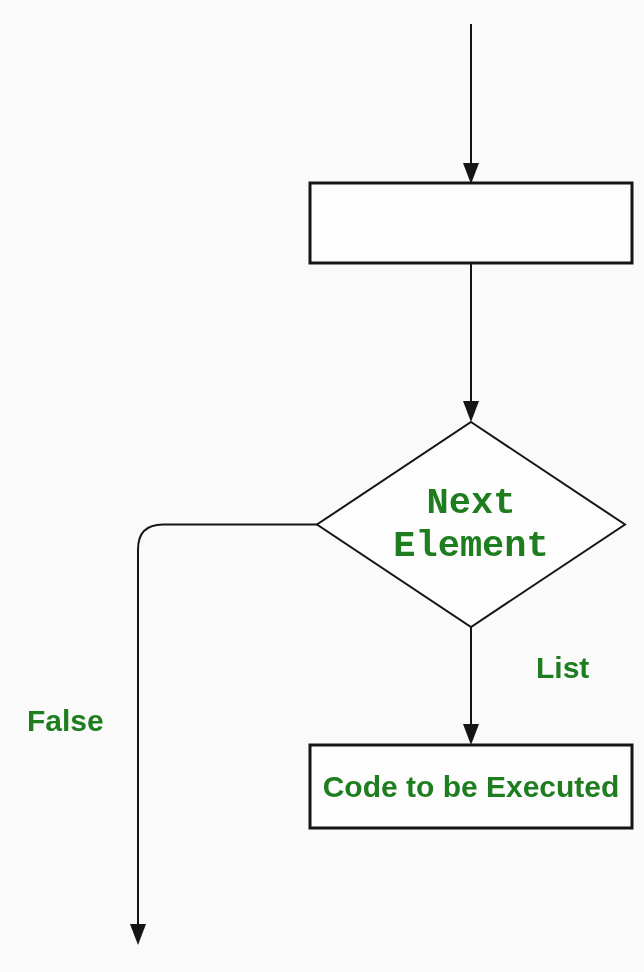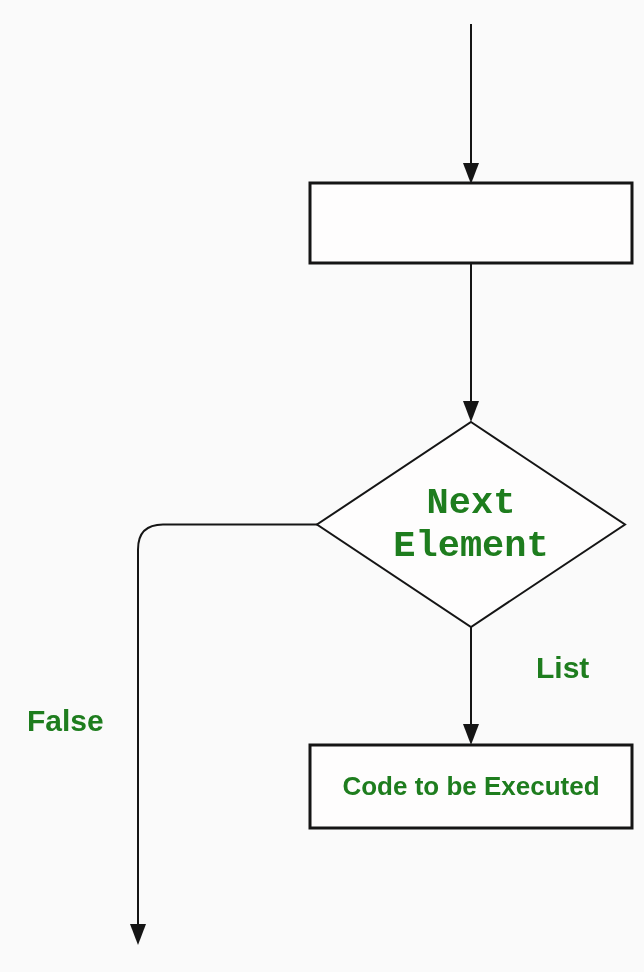--- a/index.html
+++ b/index.html
@@ -43,21 +43,21 @@
   .label.list-label {
     left: 310px; top: 183px; width: 322px; height: 80px;
     font-size: 40px;
   }
   .label.decision-label {
     left: 366px; top: 422px; width: 210px; height: 205px;
     font-size: 37px; line-height: 1.15; font-family: Liberation Mono, monospace;
   }
   .label.process-label {
     left: 310px; top: 745px; width: 322px; height: 83px;
-    font-size: 26px;
+    font-size: 30px;
   }
   .edge-label {
     position: absolute;
     color: var(--green);
     font-weight: bold;
     font-size: 30px;
     line-height: 1;
     user-select: none;
   }
   .edge-label.true-label  { left: 536px; top: 653px; }

